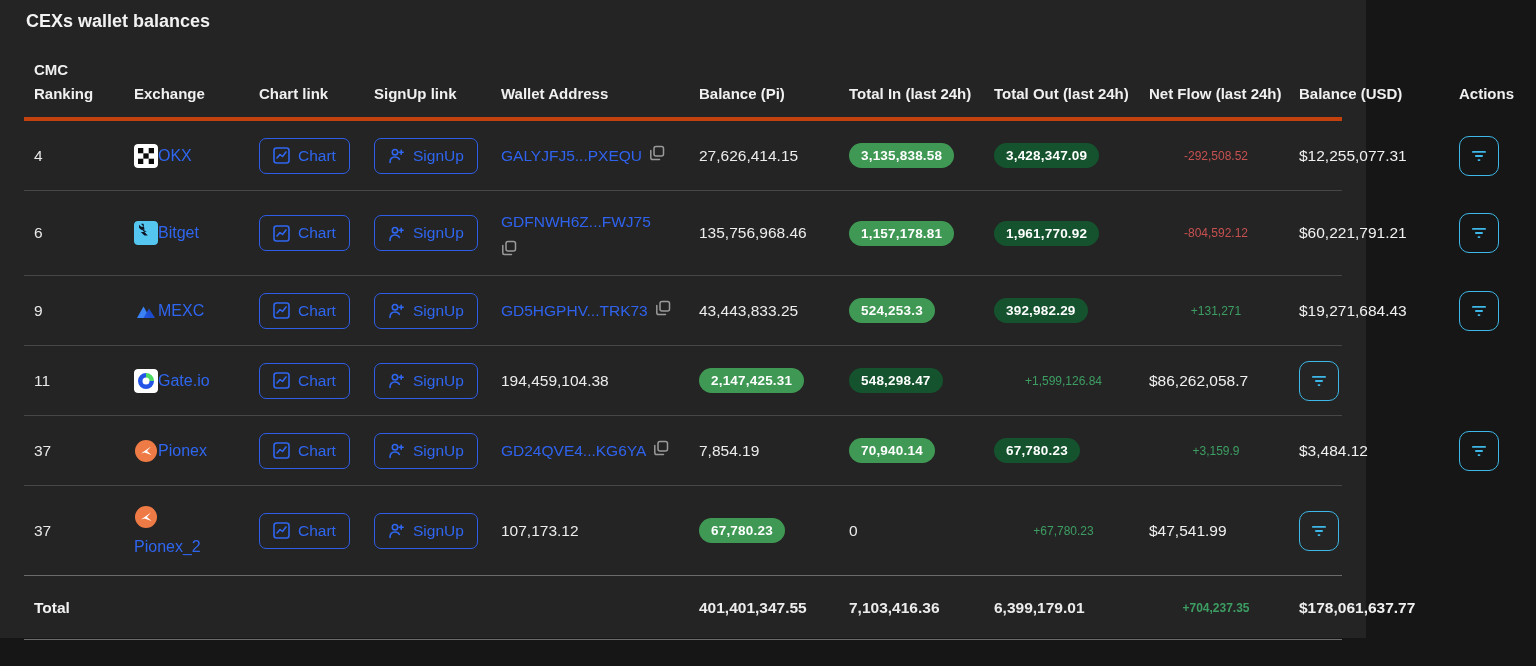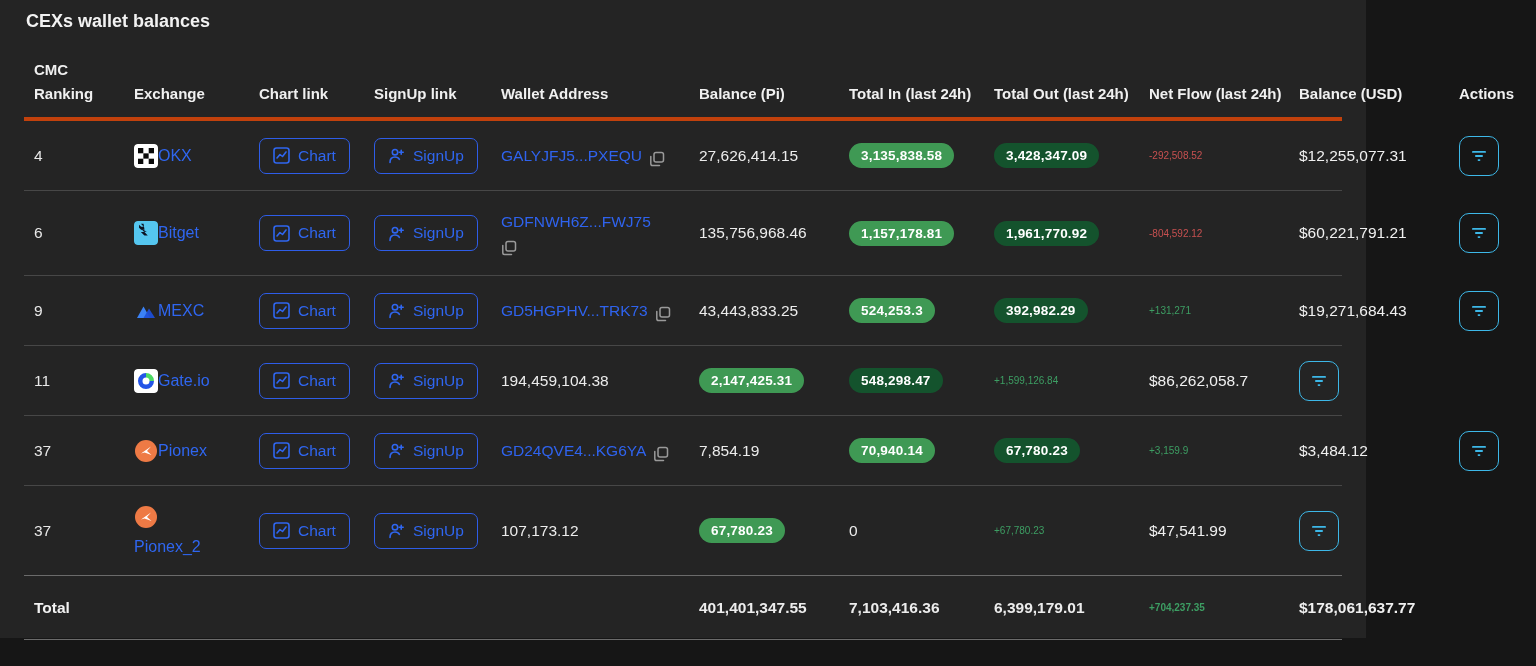--- a/index.html
+++ b/index.html
@@ -49,36 +49,36 @@
     display: inline-flex; align-items: center; gap: 8px;
     background: transparent;
     border: 1px solid #2e5de8; border-radius: 7px;
     color: #2f66f0; font-size: 15.5px;
     font-family: "Liberation Sans", "DejaVu Sans", sans-serif;
     padding: 8px 13px; cursor: pointer;
   }
   .btn svg { display: block; }
 
   .addr { color: #2f63ee; font-size: 15.5px; line-height: 22px; cursor: pointer; }
-  .addr-wrap { display: flex; align-items: flex-end; gap: 7px; flex-wrap: wrap; row-gap: 6px; }
+  .addr-wrap { display: flex; align-items: flex-start; gap: 7px; flex-wrap: wrap; row-gap: 6px; }
   .addr-wrap.broken { display: block; }
   .addr-wrap.broken .copy-btn { display: block; margin-top: 7px; }
   .copy-btn { background: none; border: none; padding: 0; cursor: pointer; line-height: 0; }
 
   .badge {
     display: inline-block;
     border-radius: 13px;
     padding: 5px 12px 5px 12px;
     font-size: 13.5px; font-weight: 700; color: #fff;
     letter-spacing: .2px;
   }
   .badge.green { background: #3f9954; }
   .badge.red   { background: #14532d; }
 
-  .netflow { font-size: 10px; }
+  .netflow { font-size: 12px; text-align: center; }
   .netflow.neg { color: #c75050; }
   .netflow.pos { color: #3d9e63; }
 
   .usd { color: #f0f0f0; font-size: 15.5px; }
 
   .action-btn {
     width: 40px; height: 40px;
     border: 1.5px solid #3db8e8; border-radius: 10px;
     background: transparent; cursor: pointer;
     display: inline-flex; align-items: center; justify-content: center;

